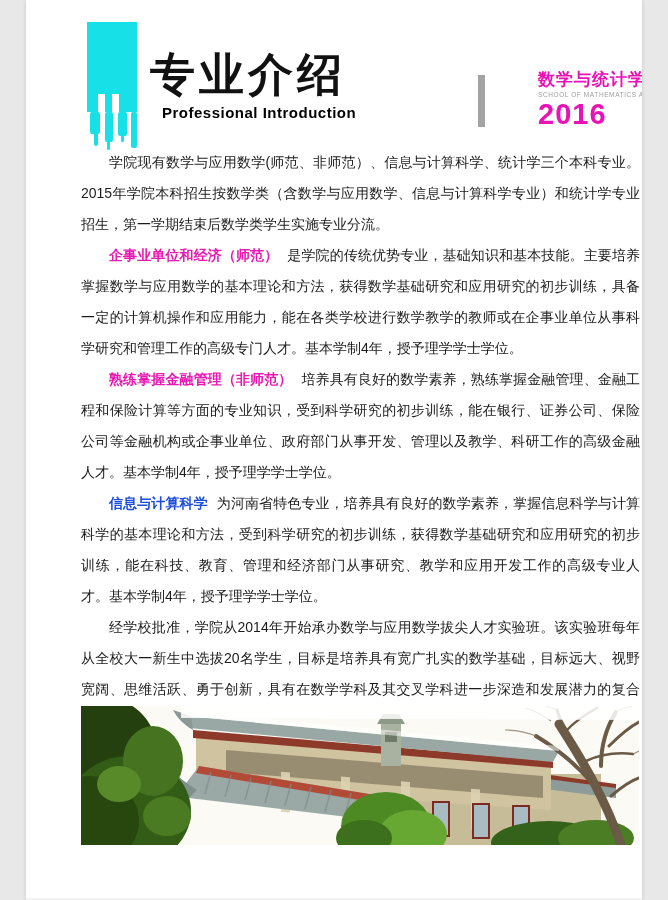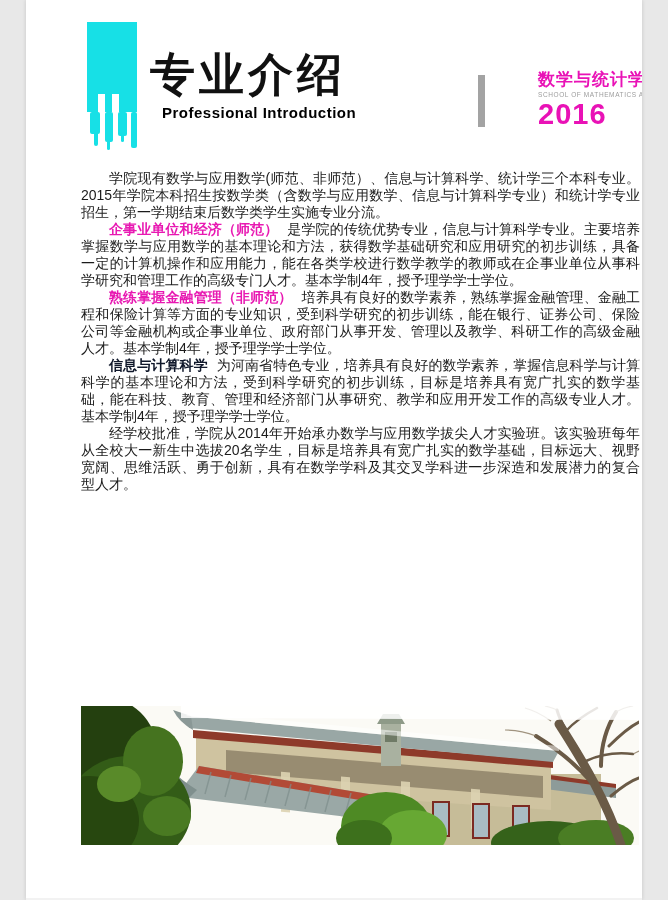--- a/index.html
+++ b/index.html
@@ -30,27 +30,27 @@
   .college-en{
     font-size:6.5px;color:#9c9c9c;letter-spacing:0.6px;margin-top:1px;
     white-space:nowrap;
   }
   .year{
     font-size:29px;font-weight:bold;color:#e912b6;letter-spacing:1px;
     line-height:30px;margin-top:1px;
   }
   
   .body-text{
-    position:absolute;left:55px;top:170px;width:559px;
-    font-size:14px;line-height:17px;color:#1b1b1b;text-align:justify;
+    position:absolute;left:55px;top:147px;width:559px;
+    font-size:14px;line-height:31px;color:#1b1b1b;text-align:justify;
   }
   .body-text p{margin:0;text-indent:2em;}
   .major-name{font-weight:bold;margin-right:9px;}
   .major-name.magenta{color:#e819b2;}
-  .major-name.cyan{color:#0f172a;}
+  .major-name.cyan{color:#1d4ed8;}
   .closing{font-weight:normal;}
   
   .photo{
     position:absolute;left:55px;top:706px;width:558px;height:139px;
     overflow:hidden;background:#fbfbf8;
   }
   .photo svg{display:block;width:100%;height:100%;}
   .bottom-edge{
     position:absolute;left:0;bottom:0;width:668px;height:2px;background:#f2f2f2;
   }
@@ -89,25 +89,25 @@
     <div class="college-text">
       <div class="college-name">数学与统计学院</div>
       <div class="college-en">SCHOOL OF MATHEMATICS AND STATISTICS</div>
       <div class="year">2016</div>
     </div>
   </div>
 
   <div class="body-text">
     <p>学院现有数学与应用数学(师范、非师范）、信息与计算科学、统计学三个本科专业。2015年学院本科招生按数学类（含数学与应用数学、信息与计算科学专业）和统计学专业招生，第一学期结束后数学类学生实施专业分流。</p>
 
-    <p><span class="major-name magenta">企事业单位和经济（师范）</span><span>是学院的传统优势专业，信息与计算科学专业。主要培养掌握数学与应用数学的基本理论和方法，获得数学基础研究和应用研究的初步训练，具备一定的计算机操作和应用能力，能在各类学校进行数学教学的教师或在企事业单位从事科学研究和管理工作的高级专门人才。基本学制4年，授予理学学士学位。</span></p>
+    <p><span class="major-name magenta">企事业单位和经济（师范）</span><span>是学院的传统优势专业，基础知识和基本技能。主要培养掌握数学与应用数学的基本理论和方法，获得数学基础研究和应用研究的初步训练，具备一定的计算机操作和应用能力，能在各类学校进行数学教学的教师或在企事业单位从事科学研究和管理工作的高级专门人才。基本学制4年，授予理学学士学位。</span></p>
 
     <p><span class="major-name magenta">熟练掌握金融管理（非师范）</span><span>培养具有良好的数学素养，熟练掌握金融管理、金融工程和保险计算等方面的专业知识，受到科学研究的初步训练，能在银行、证券公司、保险公司等金融机构或企事业单位、政府部门从事开发、管理以及教学、科研工作的高级金融人才。基本学制4年，授予理学学士学位。</span></p>
 
-    <p><span class="major-name cyan">信息与计算科学</span><span>为河南省特色专业，培养具有良好的数学素养，掌握信息科学与计算科学的基本理论和方法，受到科学研究的初步训练，目标是培养具有宽广扎实的数学基础，能在科技、教育、管理和经济部门从事研究、教学和应用开发工作的高级专业人才。基本学制4年，授予理学学士学位。</span></p>
+    <p><span class="major-name cyan">信息与计算科学</span><span>为河南省特色专业，培养具有良好的数学素养，掌握信息科学与计算科学的基本理论和方法，受到科学研究的初步训练，获得数学基础研究和应用研究的初步训练，能在科技、教育、管理和经济部门从事研究、教学和应用开发工作的高级专业人才。基本学制4年，授予理学学士学位。</span></p>
 
 
     <p class="closing">经学校批准，学院从2014年开始承办数学与应用数学拔尖人才实验班。该实验班每年从全校大一新生中选拔20名学生，目标是培养具有宽广扎实的数学基础，目标远大、视野宽阔、思维活跃、勇于创新，具有在数学学科及其交叉学科进一步深造和发展潜力的复合型人才。</p>
   </div>
 
   <div class="photo">
     <svg viewBox="0 0 558 139" preserveAspectRatio="none" xmlns="http://www.w3.org/2000/svg">
       <rect x="0" y="0" width="558" height="139" fill="#fbfaf5"></rect>
 
       <rect x="320" y="68" width="200" height="71" fill="#c6bc98"></rect>

